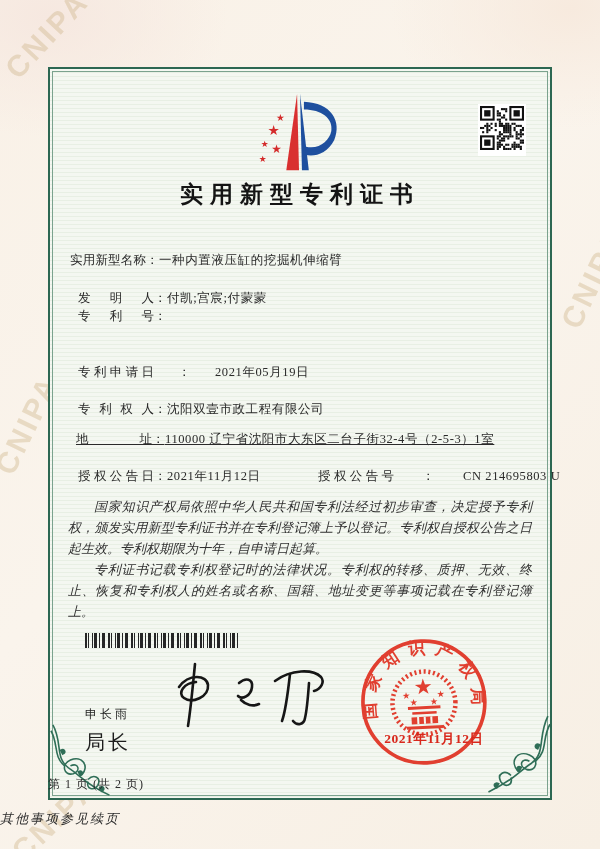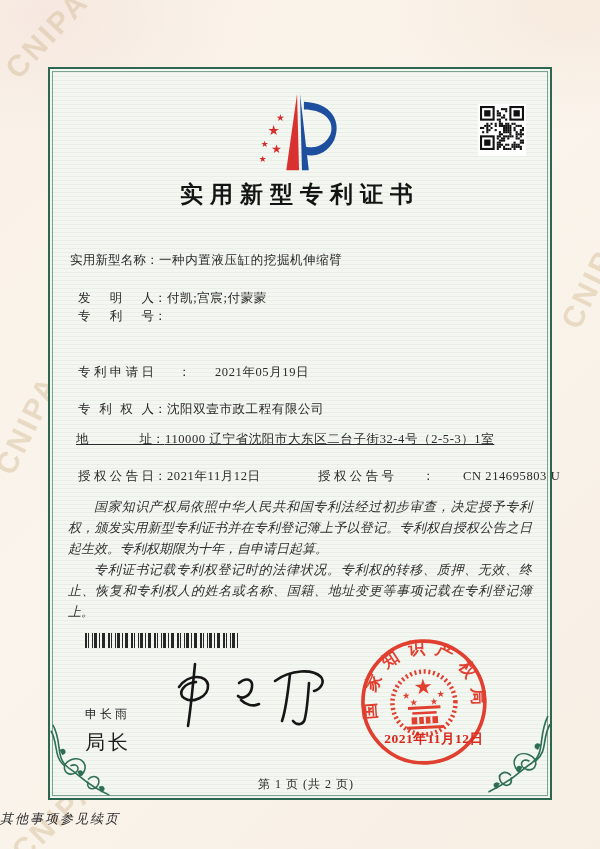--- a/index.html
+++ b/index.html
@@ -53,22 +53,22 @@
     background:repeating-linear-gradient(90deg,
       #262626 0 2px,transparent 2px 3px,#262626 3px 4px,transparent 4px 7px,
       #262626 7px 8px,transparent 8px 9px,#262626 9px 12px,transparent 12px 14px,
       #262626 14px 15px,transparent 15px 17px,#262626 17px 20px,transparent 20px 23px);}
   .director-title{position:absolute;left:85px;top:681px;font-size:20px;letter-spacing:3px;color:#1d1d1d;margin-top:48px;}
   .director-name{position:absolute;left:85px;top:706px;font-size:12px;letter-spacing:3px;color:#1d1d1d;}
   .signature{position:absolute;left:162px;top:652px;}
   .seal{position:absolute;left:358px;top:636px;opacity:.93;transform:rotate(-3deg);}
   .seal-date{position:absolute;left:366px;top:730px;width:136px;text-align:center;
              color:#d8281c;font-size:13.5px;letter-spacing:.5px;font-weight:bold;}
-  .page-number{position:absolute;left:48px;top:776px;width:504px;text-align:center;
-               font-size:12px;letter-spacing:1px;color:#2b2b2b;padding-left:6px;}
+  .page-number{position:absolute;left:48px;top:776px;width:504px;
+               font-size:12px;letter-spacing:1px;color:#2b2b2b;}
   .continuation{position:absolute;left:0;top:810px;width:600px;text-align:left;
                 font-style:italic;font-size:13px;letter-spacing:2px;color:#2e2e2e;}
   .ornament{position:absolute;pointer-events:none;}
   .orn-bl{left:49px;top:721px;}
   .orn-br{left:470px;top:710px;transform:scaleX(-1);}
 </style>
 </head>
 <body>
 
 <div class="page">

